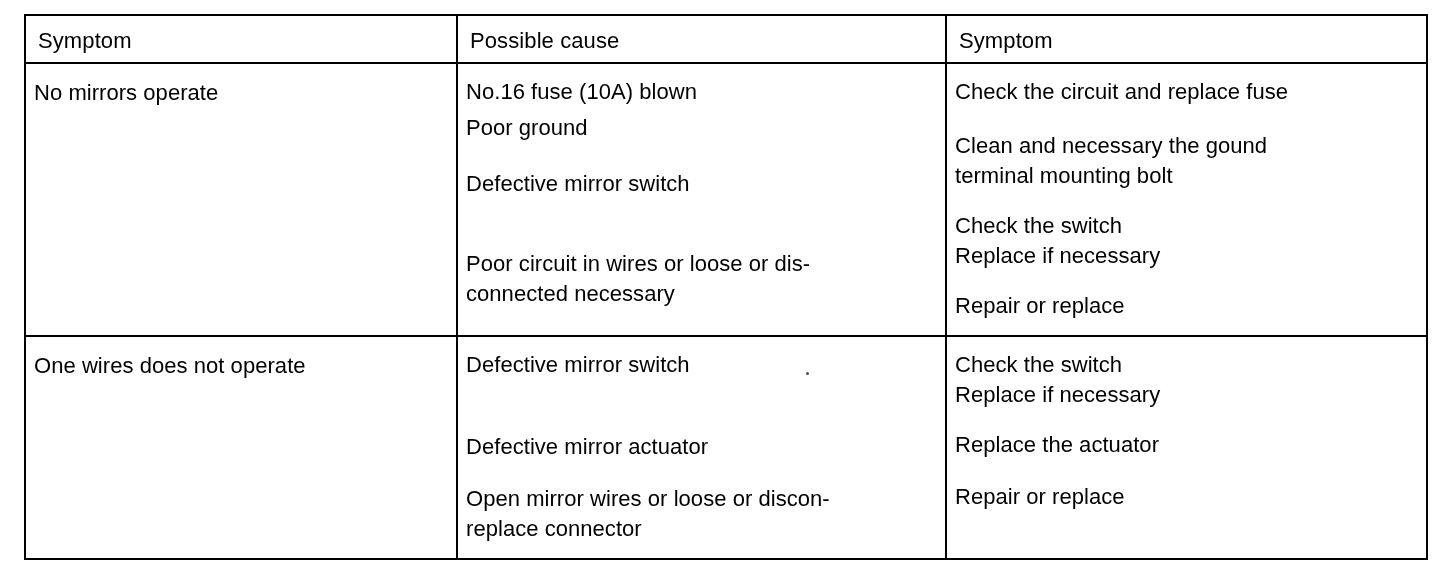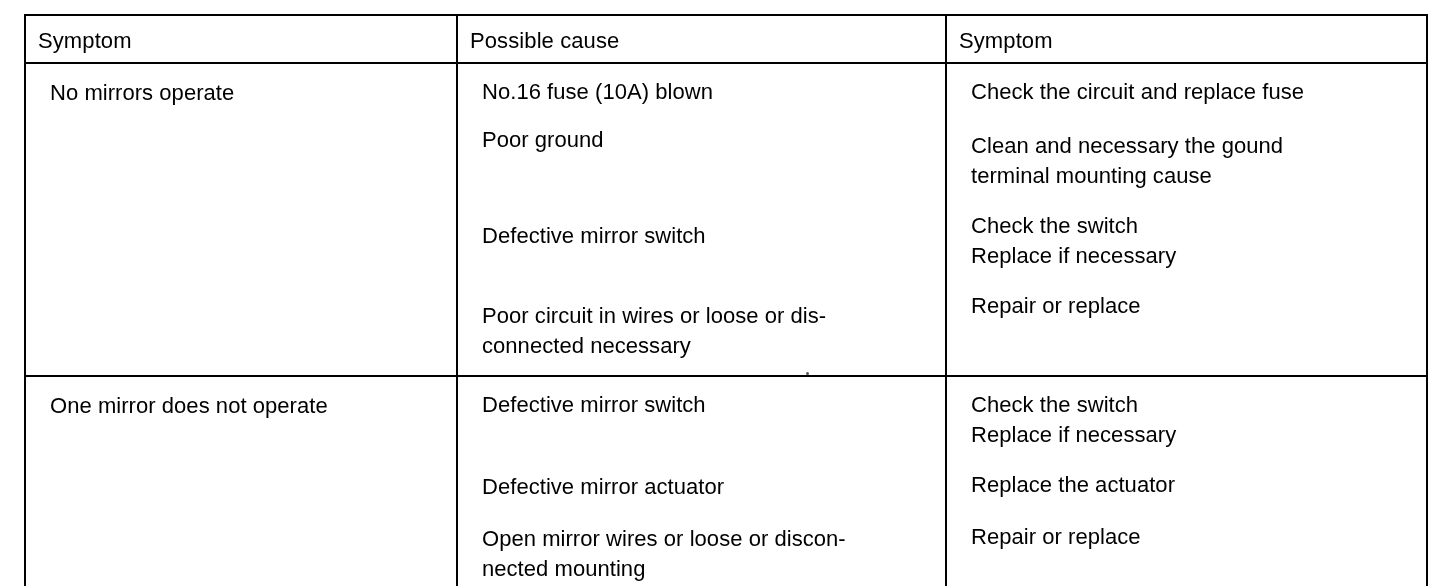--- a/index.html
+++ b/index.html
@@ -60,43 +60,43 @@
     letter-spacing: 0.1px;
     white-space: nowrap;
   }
 
   
   .body-cell {
     padding: 0;
   }
   .cell-stack {
     display: block;
-    padding: 13px 10px 14px 24px;
+    padding: 13px 10px 14px 8px;
   }
   .symptom-stack {
     padding-top: 14px;
   }
 
   .entry {
     display: block;
     font-size: 22px;
     line-height: 30px;
     margin: 0 0 22px 0;
     letter-spacing: 0.05px;
   }
   .entry:last-child { margin-bottom: 0; }
 
   
   .entry .sub-line {
     display: block;
   }
 
   
-  .row-1 .cause-stack .entry:nth-child(1) { margin-bottom: 18px; }
-  .row-1 .cause-stack .entry:nth-child(2) { margin-bottom: 66px; }
+  .row-1 .cause-stack .entry:nth-child(1) { margin-bottom: 6px; }
+  .row-1 .cause-stack .entry:nth-child(2) { margin-bottom: 26px; }
   .row-1 .cause-stack .entry:nth-child(3) { margin-bottom: 50px; }
 
   .row-1 .remedy-stack .entry:nth-child(1) { margin-bottom: 24px; }
   .row-1 .remedy-stack .entry:nth-child(2) { margin-bottom: 20px; }
   .row-1 .remedy-stack .entry:nth-child(3) { margin-bottom: 20px; }
 
   .row-2 .cause-stack .entry:nth-child(1) { margin-bottom: 52px; }
   .row-2 .cause-stack .entry:nth-child(2) { }
 
   .row-2 .remedy-stack .entry:nth-child(1) { margin-bottom: 20px; }
@@ -167,52 +167,52 @@
           </span>
         </td>
 
         <td class="body-cell">
           <span class="cell-stack remedy-stack">
             <span class="entry">
               <span class="sub-line">Check the circuit and replace fuse</span>
             </span>
             <span class="entry">
               <span class="sub-line">Clean and necessary the gound</span>
-              <span class="sub-line">terminal mounting cause</span>
+              <span class="sub-line">terminal mounting bolt</span>
             </span>
             <span class="entry">
               <span class="sub-line">Check the switch</span>
               <span class="sub-line">Replace if necessary</span>
             </span>
             <span class="entry">
               <span class="sub-line">Repair or replace</span>
             </span>
           </span>
         </td>
       </tr>
 
       <tr class="row-2">
 
         <td class="body-cell">
           <span class="cell-stack symptom-stack">
-            <span class="entry">One mirror does not operate</span>
+            <span class="entry">One wires does not operate</span>
           </span>
         </td>
 
         <td class="body-cell">
           <span class="cell-stack cause-stack">
             <span class="entry">
               <span class="sub-line">Defective mirror switch</span>
             </span>
             <span class="entry">
               <span class="sub-line">Defective mirror actuator</span>
             </span>
             <span class="entry">
               <span class="sub-line">Open mirror wires or loose or discon-</span>
-              <span class="sub-line">nected mounting</span>
+              <span class="sub-line">replace connector</span>
             </span>
           </span>
         </td>
 
         <td class="body-cell">
           <span class="cell-stack remedy-stack">
             <span class="entry">
               <span class="sub-line">Check the switch</span>
               <span class="sub-line">Replace if necessary</span>
             </span>

